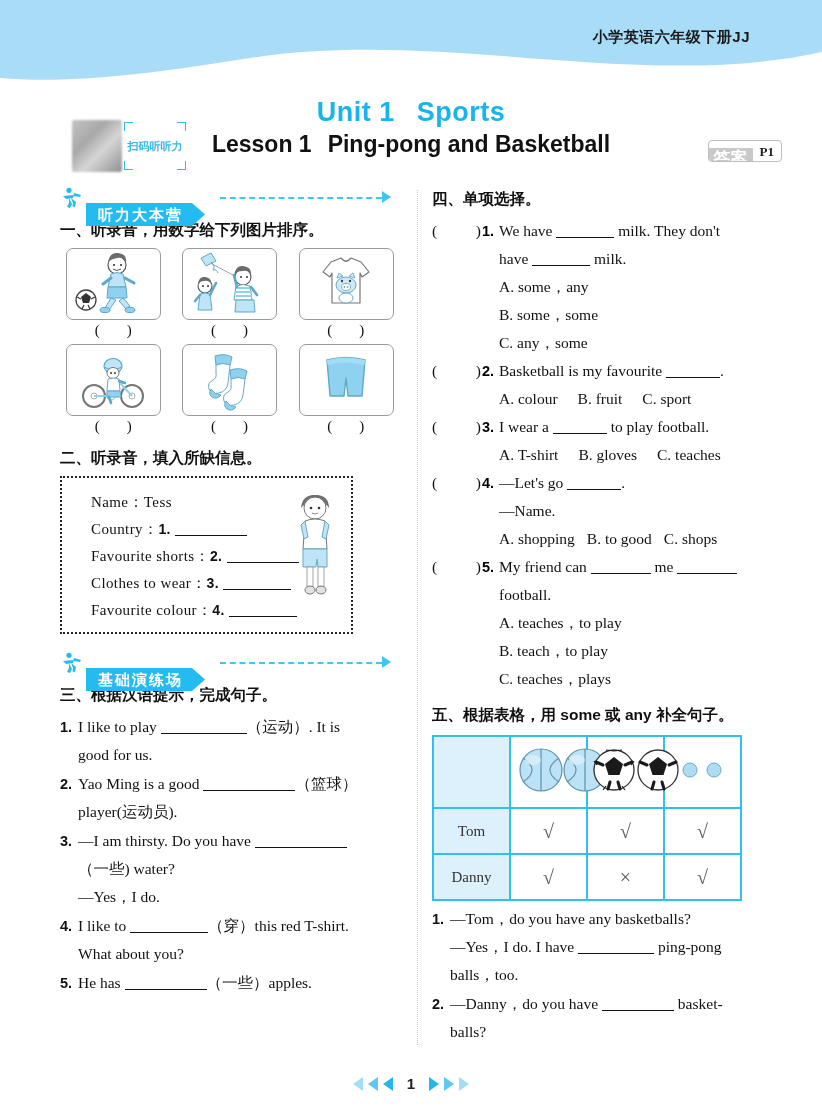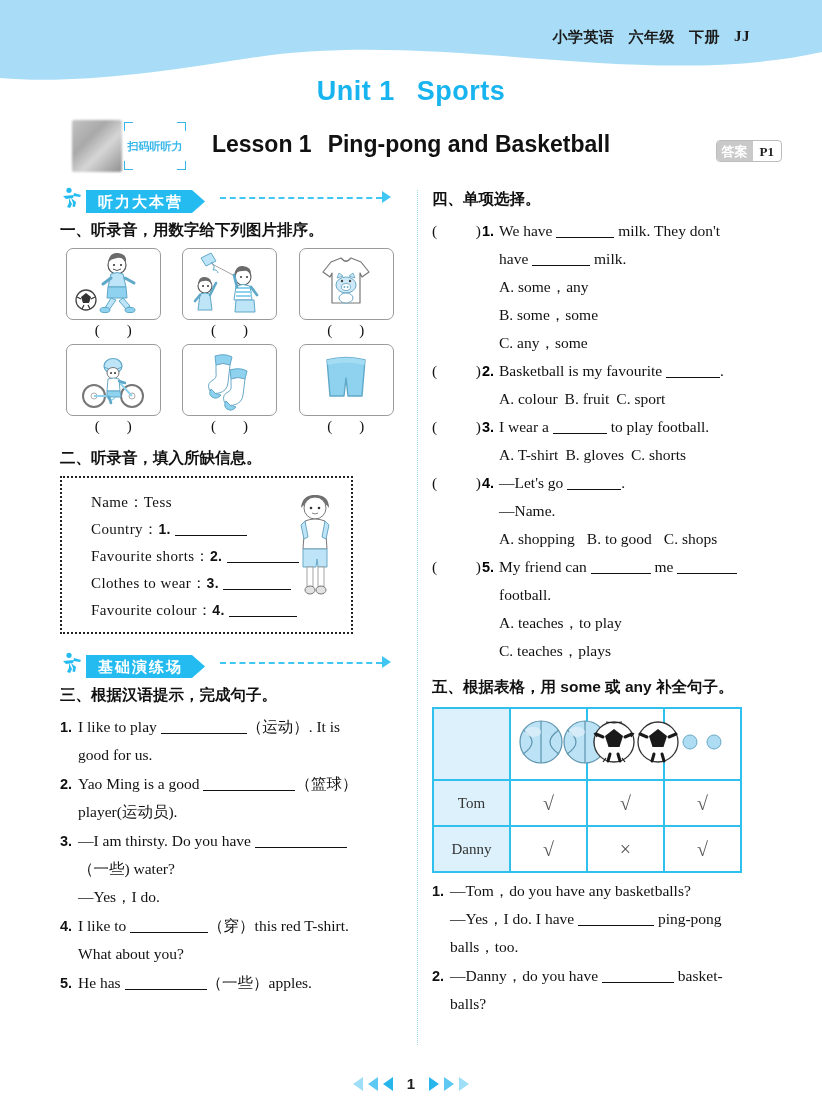--- a/index.html
+++ b/index.html
@@ -8,49 +8,49 @@
     background: #ffffff;
     font-family: "Liberation Serif", serif;
     overflow: hidden;
   }
   .page { position: relative; width: 822px; height: 1110px; background:#fff; }
 
   
   .wave-wrap { position:absolute; top:0; left:0; width:822px; height:90px; overflow:hidden; }
   .hdr-meta {
     position:absolute; top:28px; right:72px;
-    font-family:Liberation Serif, serif;
+    font-family:Liberation Sans, sans-serif;
     font-size:15px; font-weight:700; color:#1a1a1a; letter-spacing:.5px;
-    display:flex; gap:14px; z-index:5;
+    display:flex; z-index:5;
   }
 
   
   .unit-title {
-    position:absolute; top:76px; left:0; width:822px; text-align:center;
+    position:absolute; top:97px; left:0; width:822px; text-align:center;
     font-family:"Liberation Sans", sans-serif; font-weight:700;
     font-size:27px; color:#18B4EF; letter-spacing:.5px;
   }
   .unit-title .gap { display:inline-block; width:22px; }
   .lesson-title {
     position:absolute; top:131px; left:0; width:822px; text-align:center;
     font-family:"Liberation Sans", sans-serif; font-weight:700;
     font-size:23px; color:#111;
   }
   .lesson-title .gap { display:inline-block; width:16px; }
 
   
   .ans-badge {
     position:absolute; top:140px; right:40px;
     display:flex; align-items:stretch; height:22px;
     border:1px solid #bdbdbd; border-radius:4px; overflow:hidden;
     background:#fff;
   }
   .ans-badge .cn {
     background:#c9c9c9; color:#fff; font-family:"Liberation Sans",sans-serif;
-    font-size:13px; padding:1px 5px 2px; line-height:19px; font-weight:700;
+    font-size:17px; padding:1px 5px 2px; line-height:19px; font-weight:700;margin-top:7px;
   }
   .ans-badge .pg {
     color:#222; font-size:13px; font-weight:700; padding:1px 7px 2px;
     line-height:19px; font-family:"Liberation Serif",serif;
   }
 
   
   .qr-block { position:absolute; left:72px; top:120px; width:120px; height:60px; }
   .qr-img {
     position:absolute; left:0; top:0; width:50px; height:52px;
@@ -79,21 +79,21 @@
     position:absolute; left:417px; top:190px; width:0; height:855px;
     border-left:1px dotted #9ad9e8;
   }
 
   
   .banner { position:relative; height:26px; margin-bottom:9px; }
   .banner .person {
     position:absolute; left:0; top:1px; width:24px; height:24px;
   }
   .banner .tag {
-    position:absolute; left:26px; top:5px; height:23px;
+    position:absolute; left:26px; top:18px; height:23px;
     background:#24BCF0; color:#fff;
     font-family:"Liberation Sans",sans-serif; font-size:15px; font-weight:700;
     line-height:23px; padding:0 22px 0 12px; letter-spacing:2px;
     clip-path: polygon(0 0, calc(100% - 13px) 0, 100% 50%, calc(100% - 13px) 100%, 0 100%);
   }
   .banner .dashes {
     position:absolute; top:12px; height:0; border-top:2px dashed #3FC6F2;
   }
   .banner .arrowtip {
     position:absolute; top:6px; width:0;height:0;
@@ -151,21 +151,21 @@
     width:50px; flex:0 0 50px; font-family:"Liberation Serif",serif;
     font-size:15.5px; line-height:28px; color:#111;
     display:flex; justify-content:space-between; padding-right:1px;
   }
   .mcq .qn {
     flex:0 0 17px; font-family:"Liberation Sans",sans-serif; font-weight:700;
     font-size:14.5px; line-height:28px;
   }
   .mcq .qbody { flex:1; }
   .opt { font-family:"Liberation Serif",serif; font-size:15.5px; line-height:28px; }
-  .opt-row { display:flex; gap:7px; }
+  .opt-row { display:flex; gap:20px; }
 
   
   .tbl {
     border-collapse:collapse; margin:9px 0 4px; width:310px;
     table-layout:fixed;
   }
   .tbl td { border:2px solid #2FC0EE; height:46px; text-align:center; vertical-align:middle;margin-left:12px; }
   .tbl .hrow td { height:72px; }
   .tbl .namecell {
     background:#DCF1FB; width:62px;
@@ -523,21 +523,21 @@
       <div class="qn">3.</div>
       <div class="qbody body-txt">
         <div>
           <span>I wear a</span>
           <span class="blank" style="width:54px"></span>
           <span>to play football.</span>
         </div>
         <div class="opt opt-row">
           <span>A. T-shirt</span>
           <span>B. gloves</span>
-          <span>C. shorts</span>
+          <span>C. teaches</span>
         </div>
       </div>
     </div>
 
     <div class="mcq">
       <div class="paren">
           <span>(</span>
           <span>)</span>
         </div>
       <div class="qn">4.</div>
@@ -563,20 +563,21 @@
       <div class="qn">5.</div>
       <div class="qbody body-txt">
         <div>
           <span>My friend can</span>
           <span class="blank" style="width:60px"></span>
           <span>me</span>
           <span class="blank" style="width:60px"></span>
         </div>
         <div>football.</div>
         <div class="opt">A. teaches，to play</div>
+        <div class="opt">B. teach，to play</div>
         <div class="opt">C. teaches，plays</div>
       </div>
     </div>
 
     <div class="q-head" style="margin-top:12px;">五、根据表格，用 some 或 any 补全句子。</div>
 
     <table class="tbl">
       <tbody>
           <tr class="hrow">
         <td class="corner"></td>

